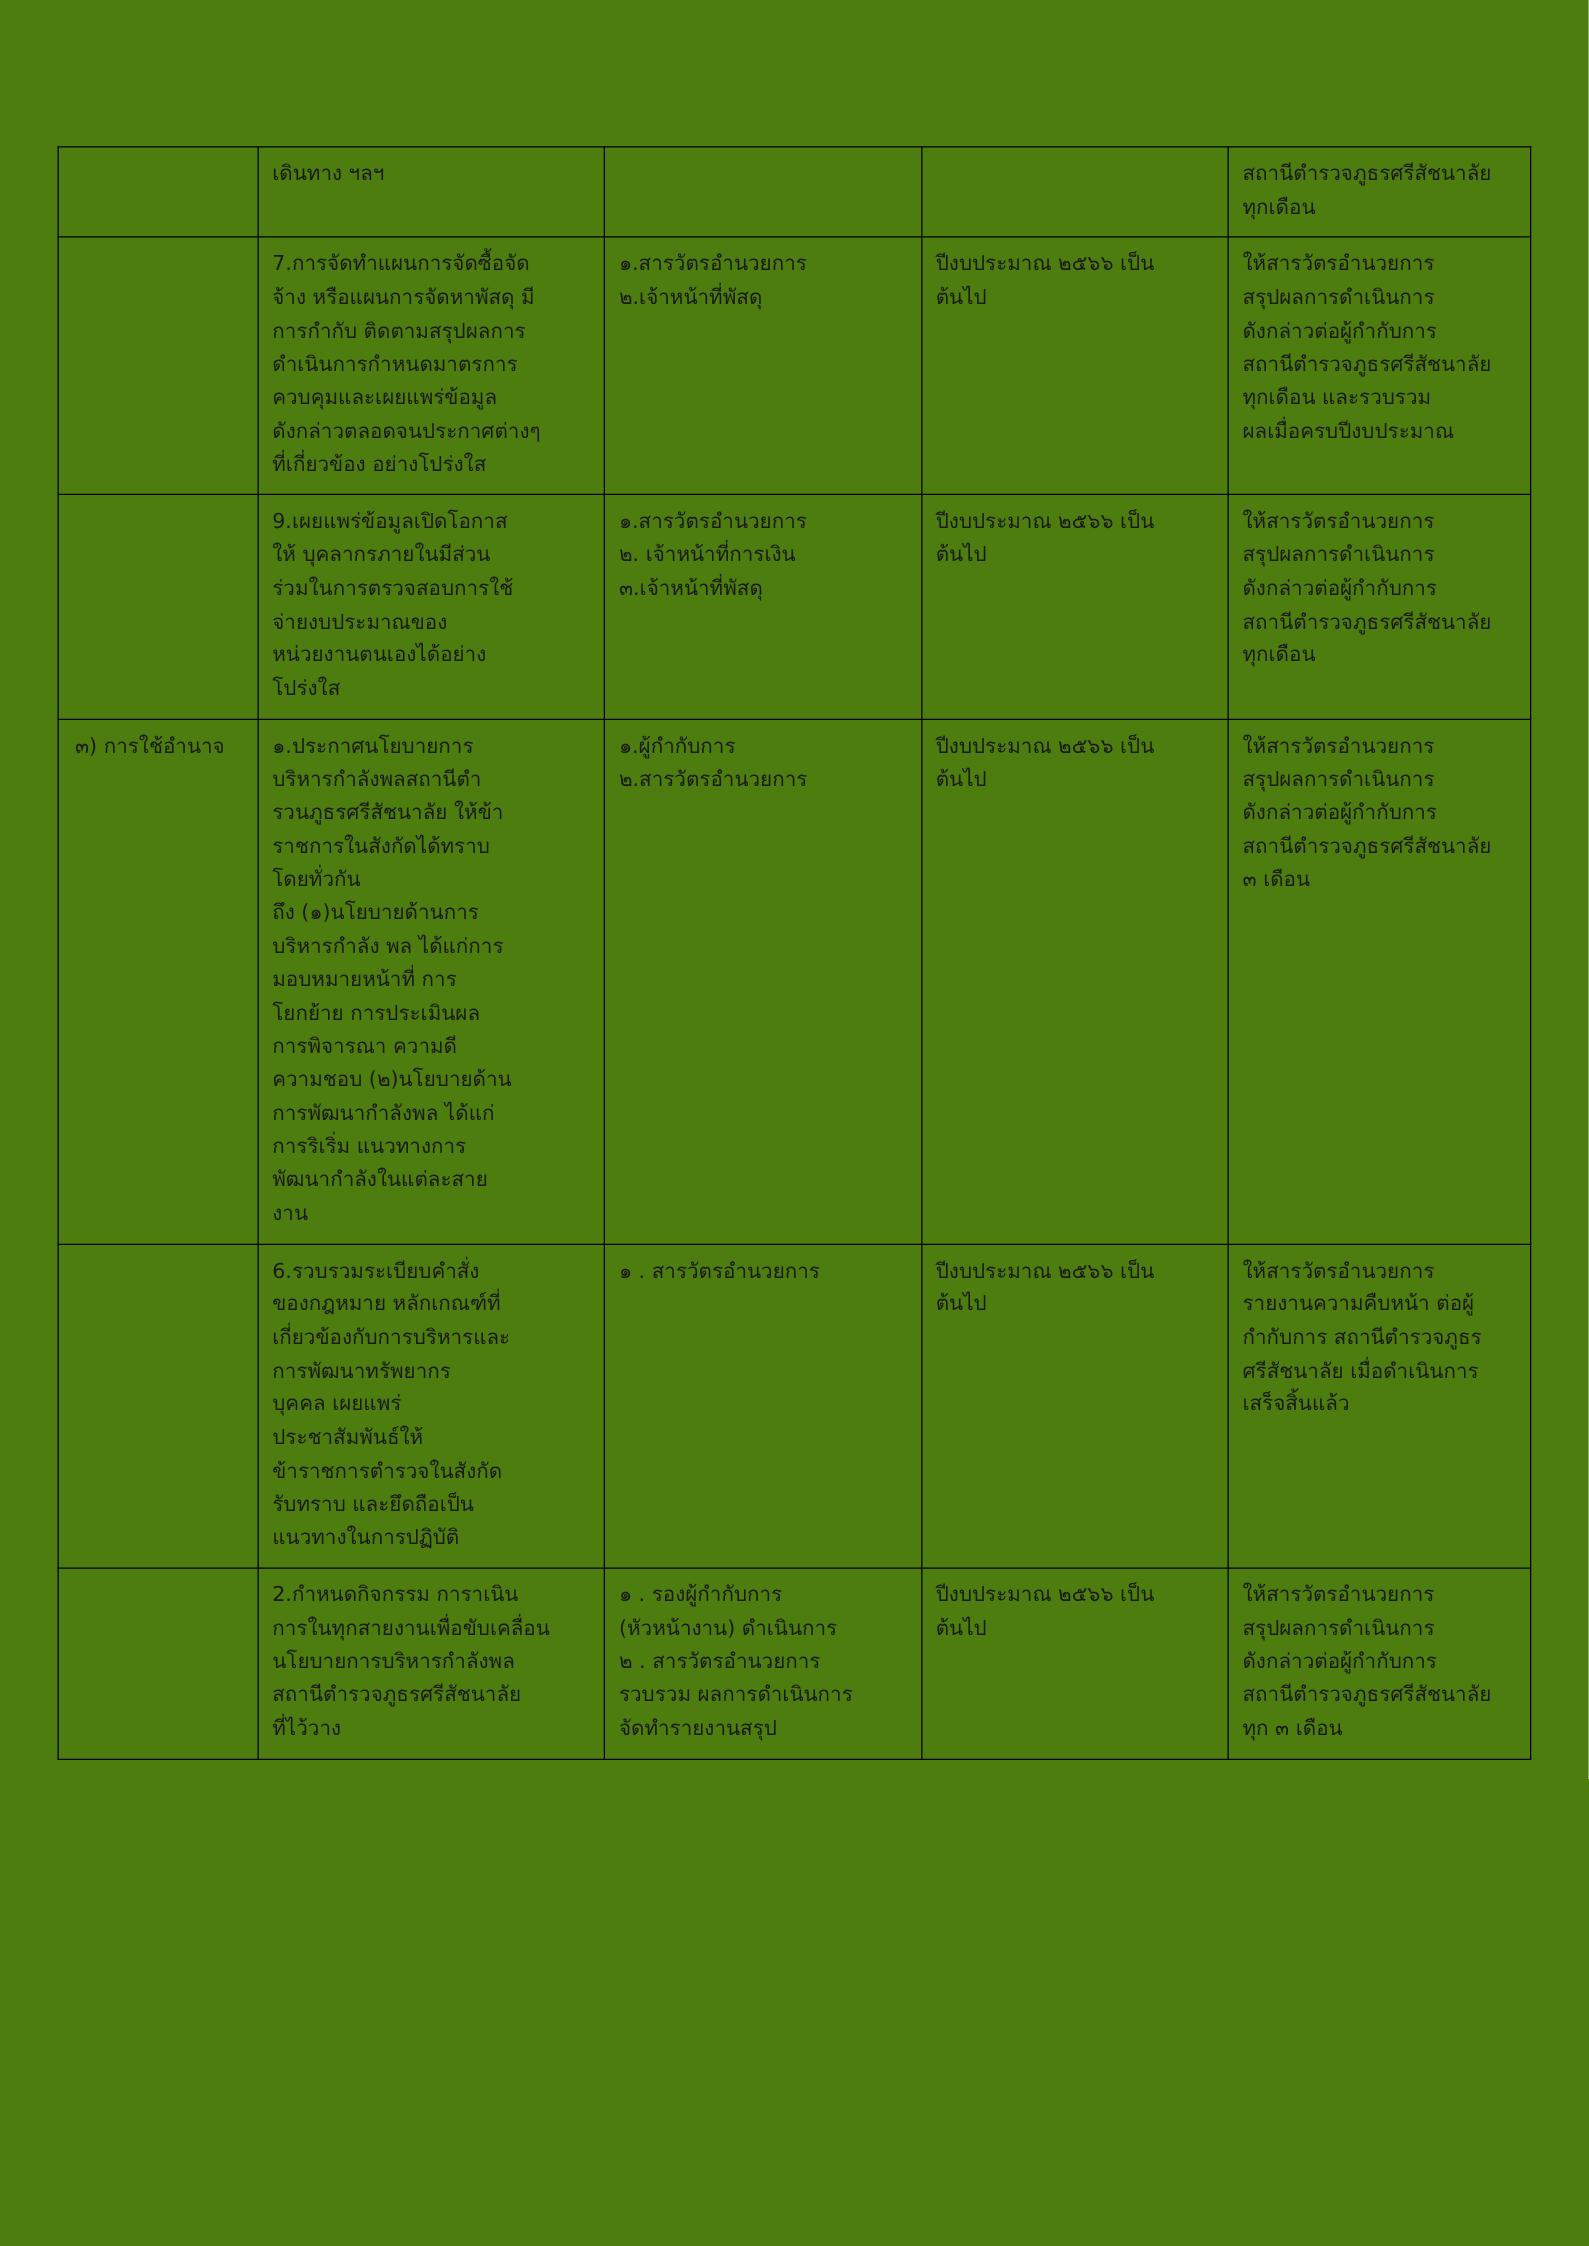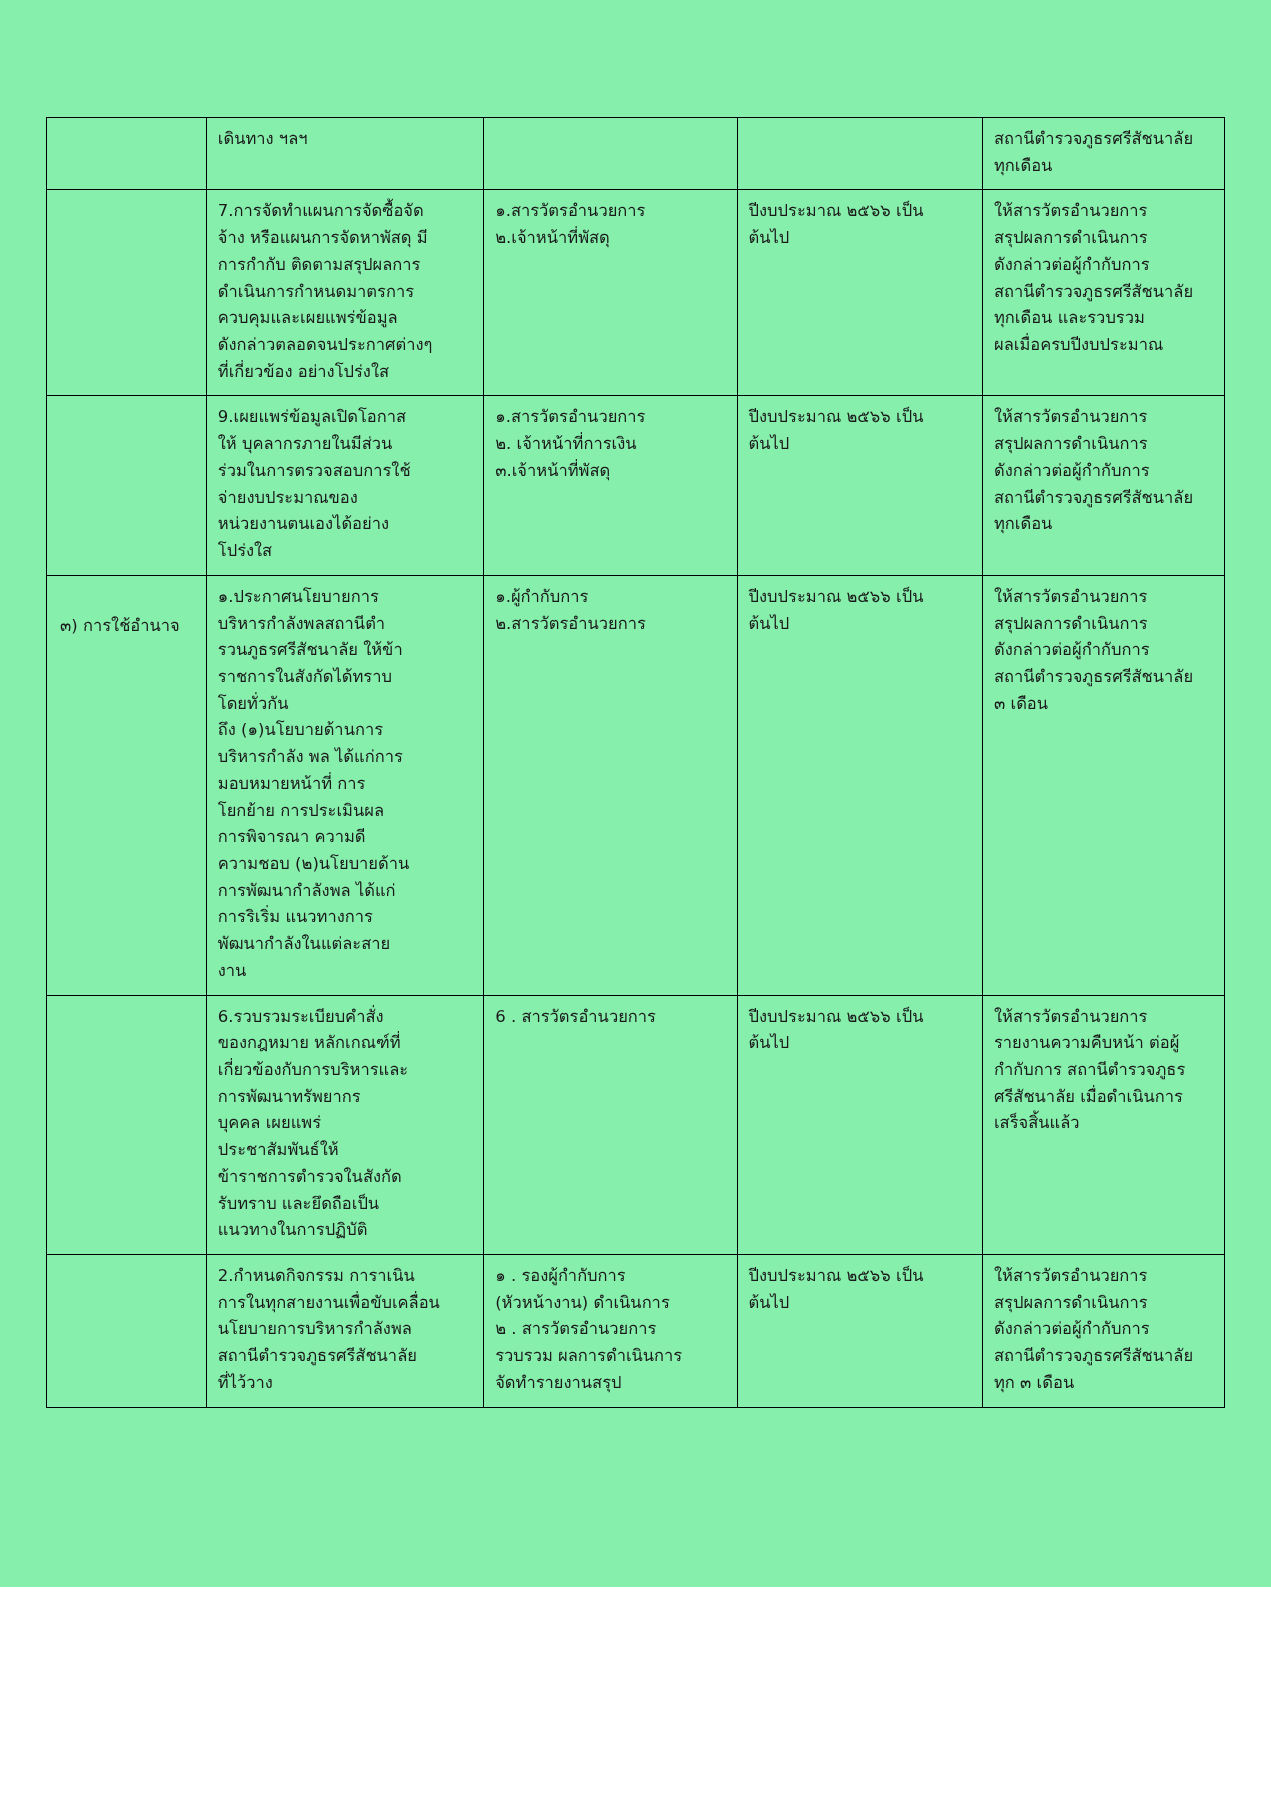--- a/index.html
+++ b/index.html
@@ -13,22 +13,22 @@
     font-family: "DejaVu Sans", "Liberation Sans", sans-serif;
     color: #1a1a1a;
     position: relative;
     overflow: hidden;
   }
   .page {
     position: absolute;
     left: 0;
     top: 0;
     width: 1271px;
-    height: 1587px;
-    background: #86efac;
+    height: 1797px;
+    background: #4d7c0f;
   }
   .doc-table {
     position: absolute;
     left: 46px;
     top: 117px;
     width: 1179px;
     border-collapse: collapse;
     table-layout: fixed;
   }
   .doc-table td {
@@ -46,21 +46,20 @@
   .col-monitor { width: 212px; }
 
   .cell-text {
     display: block;
     white-space: pre-line;
   }
   .topic-text {
     display: block;
     white-space: pre-line;
     padding-left: 2px;
-    margin-top: 29px;
   }
 </style>
 </head>
 <body>
 
 <div class="page">
   <table class="doc-table">
     <colgroup>
       <col class="col-topic">
       <col class="col-action">
@@ -197,21 +196,21 @@
 ของกฎหมาย หลักเกณฑ์ที่
 เกี่ยวข้องกับการบริหารและ
 การพัฒนาทรัพยากร
 บุคคล เผยแพร่
 ประชาสัมพันธ์ให้
 ข้าราชการตำรวจในสังกัด
 รับทราบ และยึดถือเป็น
 แนวทางในการปฏิบัติ</span>
           </td>
         <td>
-            <span class="cell-text">6 . สารวัตรอำนวยการ</span>
+            <span class="cell-text">๑ . สารวัตรอำนวยการ</span>
           </td>
         <td>
             <span class="cell-text">ปีงบประมาณ ๒๕๖๖ เป็น
 ต้นไป</span>
           </td>
         <td>
             <span class="cell-text">ให้สารวัตรอำนวยการ
 รายงานความคืบหน้า ต่อผู้
 กำกับการ สถานีตำรวจภูธร
 ศรีสัชนาลัย  เมื่อดำเนินการ

